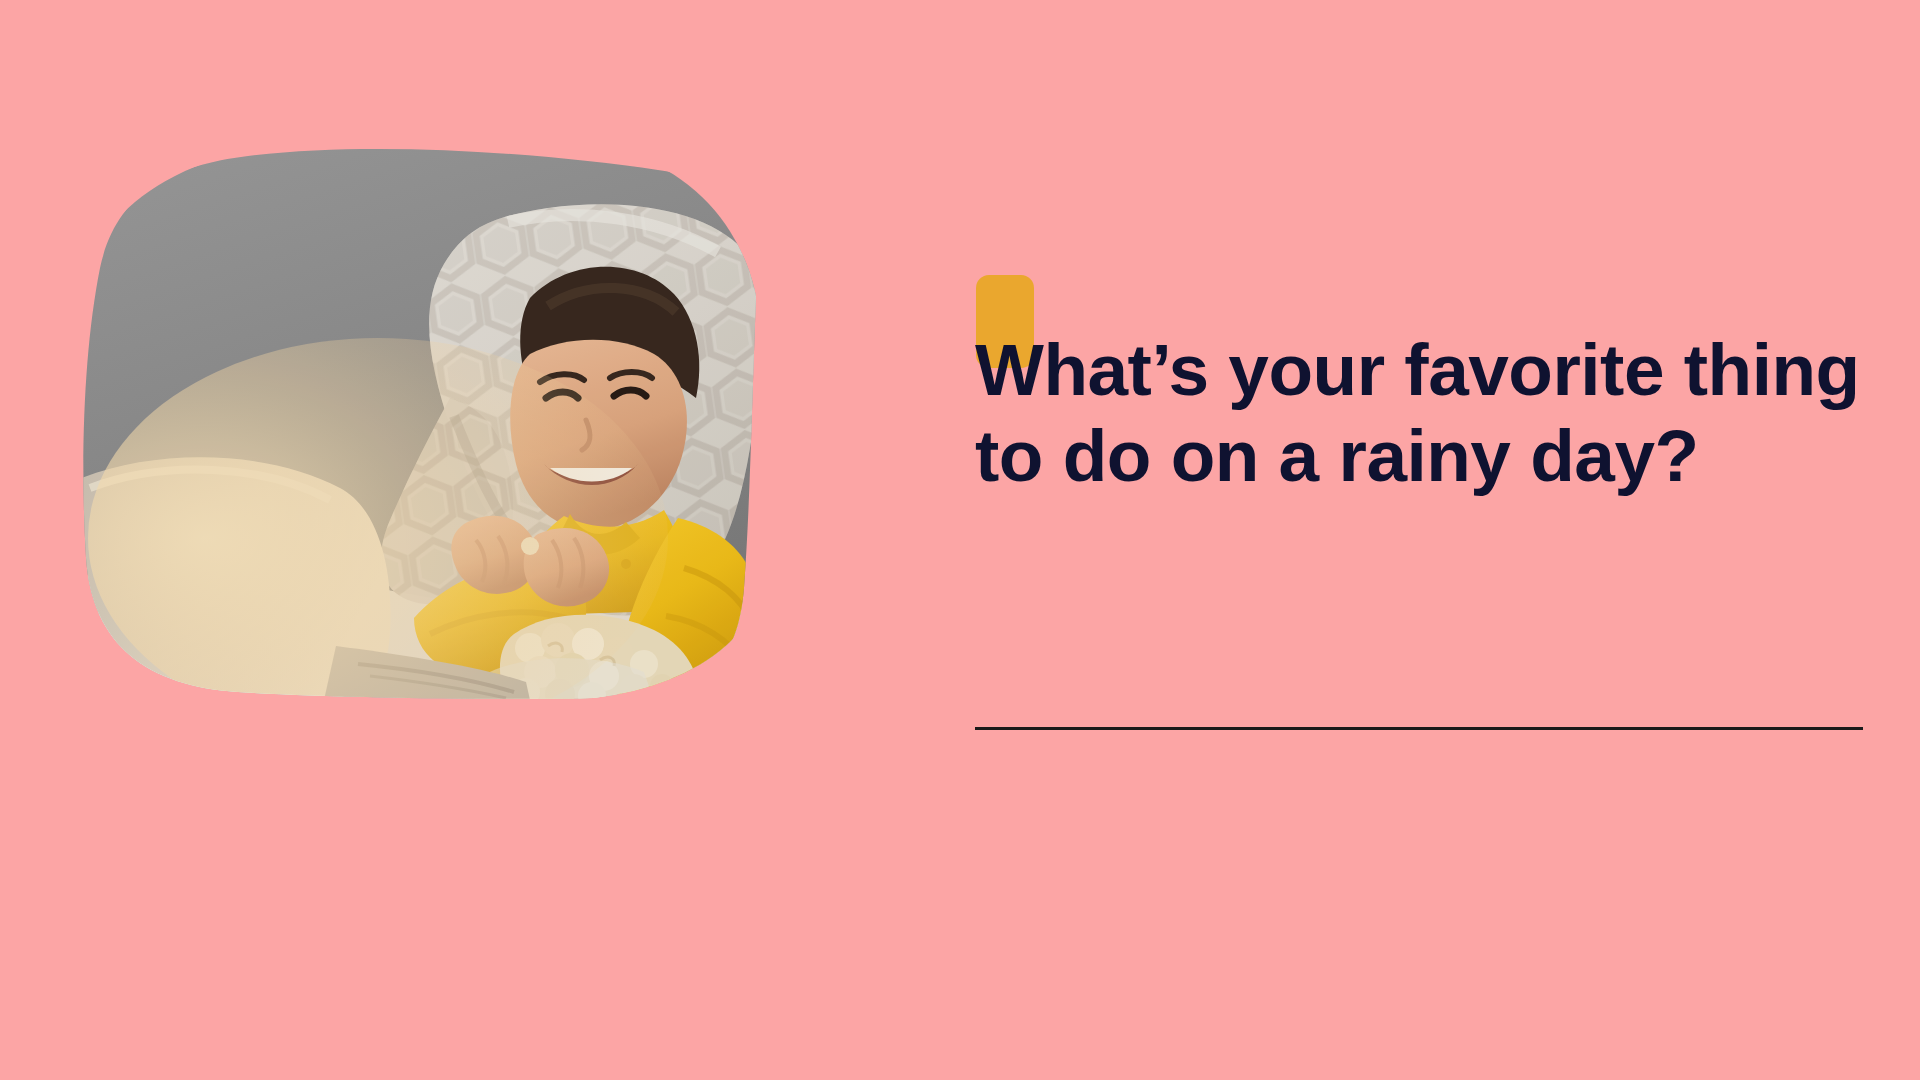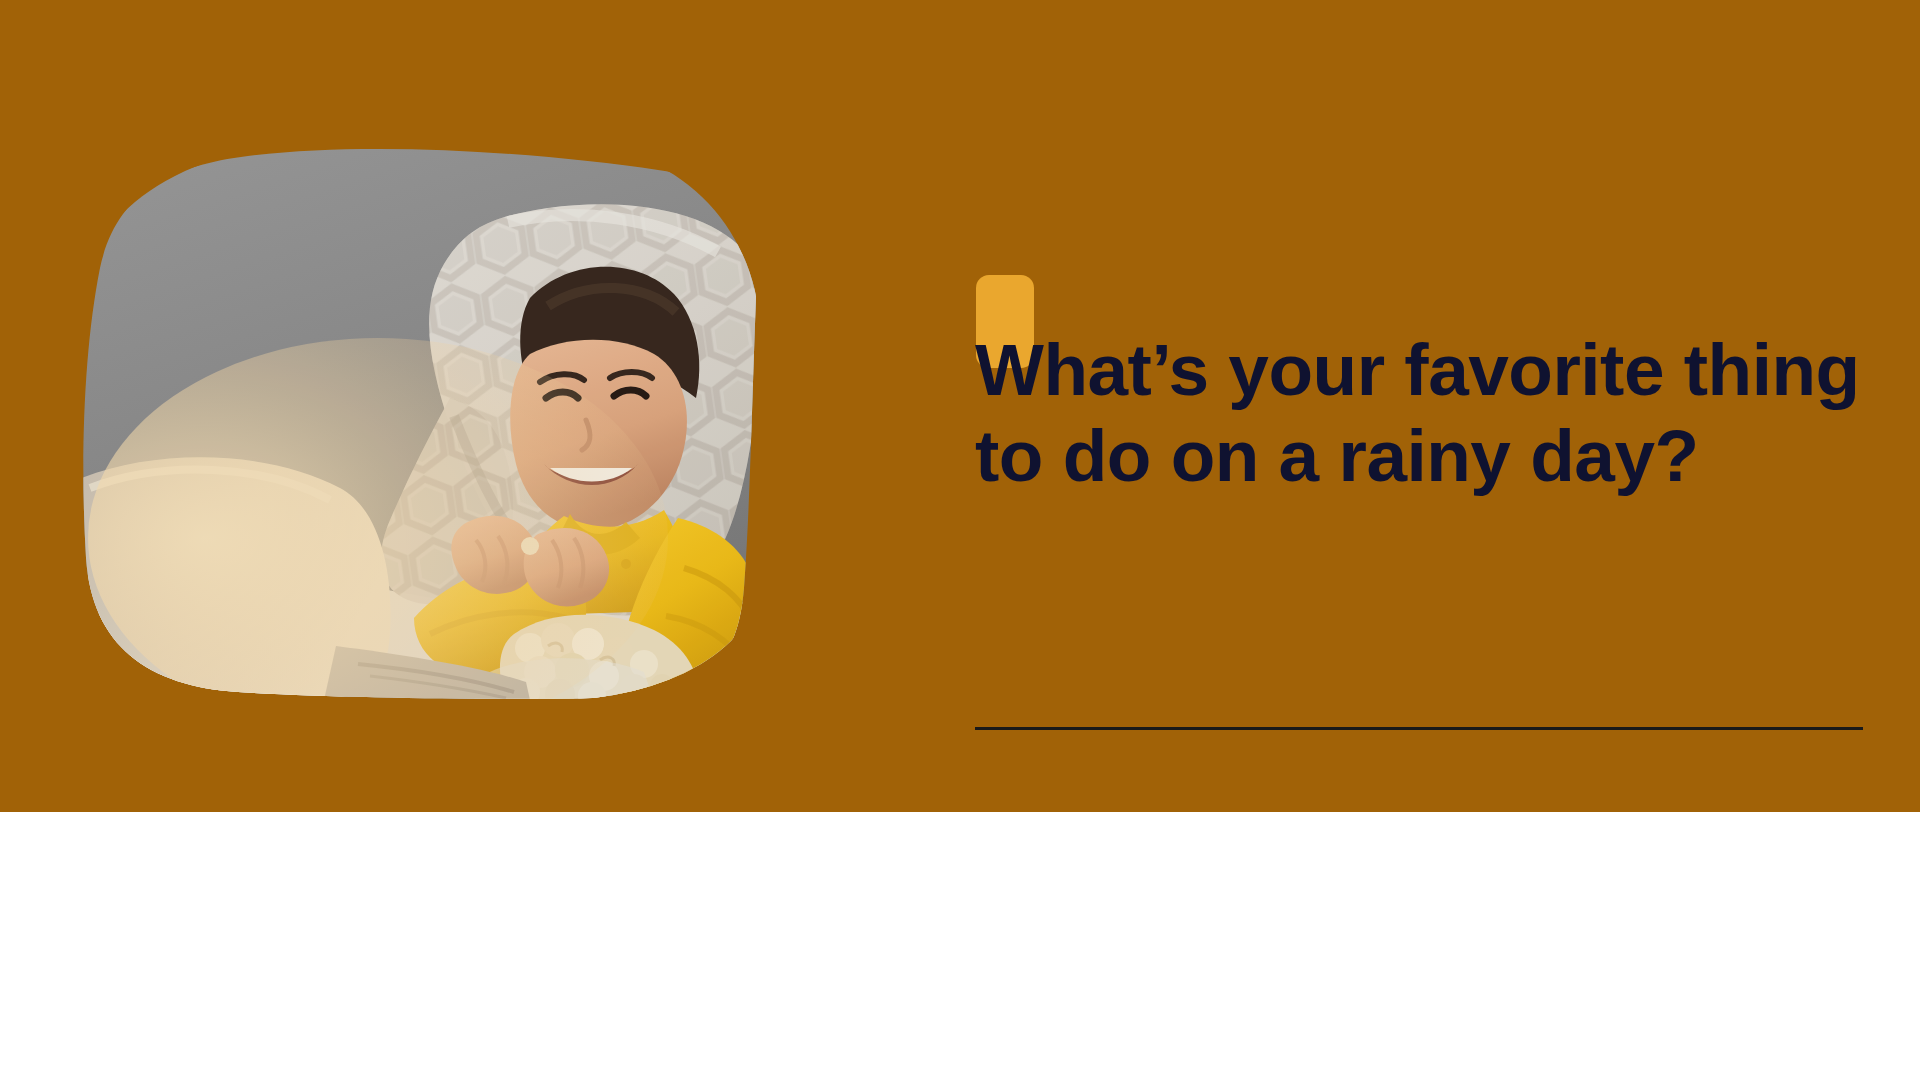--- a/index.html
+++ b/index.html
@@ -12,22 +12,22 @@
     height: 1080px;
     font-family: "Liberation Sans", sans-serif;
     overflow: hidden;
     position: relative;
   }
 
   
   .slide {
     position: relative;
     width: 1920px;
-    height: 812px;
-    background: #a16207;
+    height: 1080px;
+    background: #fca5a5;
   }
 
   
   .photo-blob {
     position: absolute;
     left: 78px;
     top: 148px;
     width: 682px;
     height: 552px;
     overflow: hidden;

